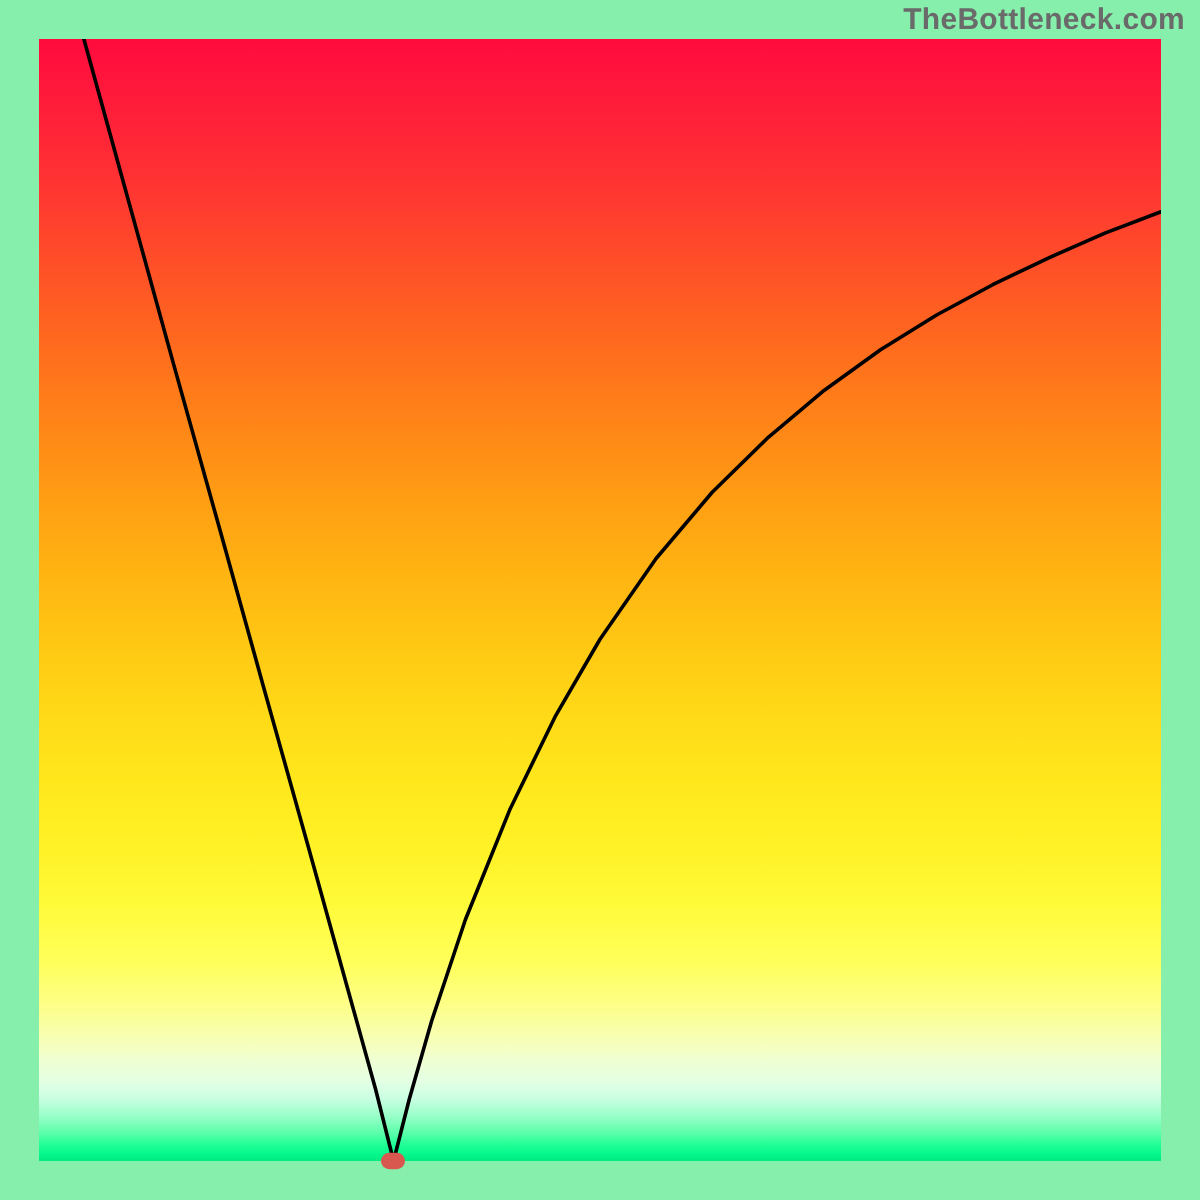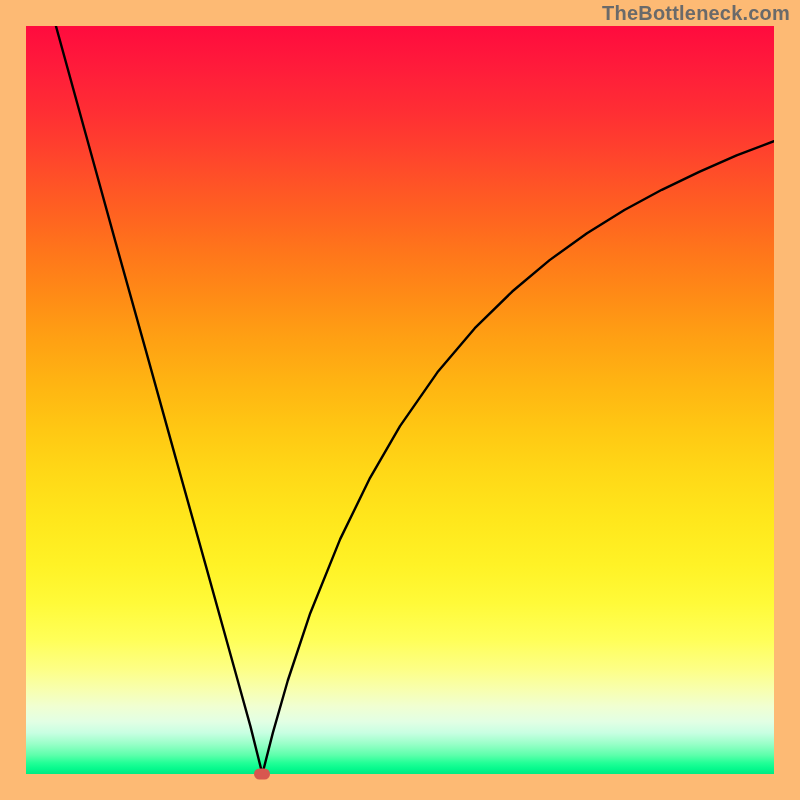--- a/index.html
+++ b/index.html
@@ -6,21 +6,21 @@
     margin: 0;
     padding: 0;
     width: 800px;
     height: 800px;
     background: #000;
     overflow: hidden;
   }
   .outer {
     width: 800px;
     height: 800px;
-    background: #fdba74;
+    background: #86efac;
     position: relative;
   }
   .plot-area {
     position: absolute;
     left: 26px;
     top: 26px;
     width: 748px;
     height: 748px;
   }
   .gradient {

